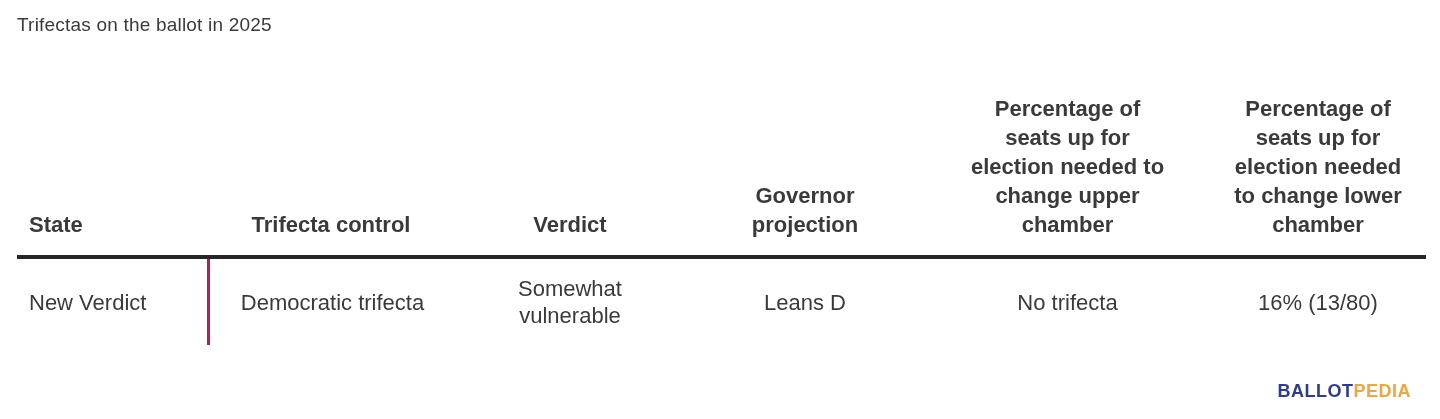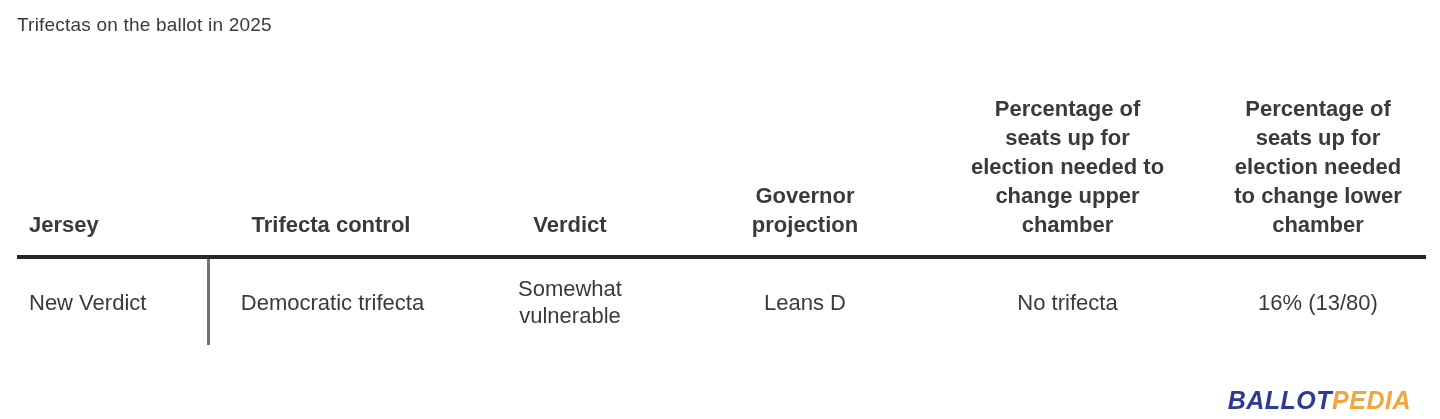--- a/index.html
+++ b/index.html
@@ -57,45 +57,44 @@
   .td {
     font-size: 22px;
     font-weight: 400;
     line-height: 27px;
     white-space: pre-line;
     color: #3a3a3a;
   }
   .align-left   { text-align: left; padding-left: 12px; }
   .align-center { text-align: center; }
   .align-left-wide { text-align: center; padding-left: 25px; }
-  .cell-divider { border-left: 3px solid #737373; align-self: stretch; display: flex; align-items: center; justify-content: center; }
+  .cell-divider { border-left: 3px solid #be185d; align-self: stretch; display: flex; align-items: center; justify-content: center; }
   .logo {
     position: absolute;
     right: 29px;
-    bottom: 4px;
-    font-size: 25px;
+    bottom: 17px;
+    font-size: 18px;
     font-weight: 700;
     letter-spacing: 0.5px;
     white-space: nowrap;
-    font-style: italic;
   }
   .logo-ballot { color: #2b3b96; }
   .logo-pedia  { color: #f0a53d; }
 </style>
 </head>
 <body>
 
 <div class="page">
 
   <div class="title">Trifectas on the ballot in 2025</div>
 
   <div class="table-wrap">
 
     <div class="thead">
-      <div class="th align-left">Jersey</div>
+      <div class="th align-left">State</div>
       <div class="th align-center">Trifecta control</div>
       <div class="th align-center">Verdict</div>
       <div class="th align-center">Governor
 projection</div>
       <div class="th align-left-wide">Percentage of
 seats up for
 election needed to
 change upper
 chamber</div>
       <div class="th align-left-wide">Percentage of

